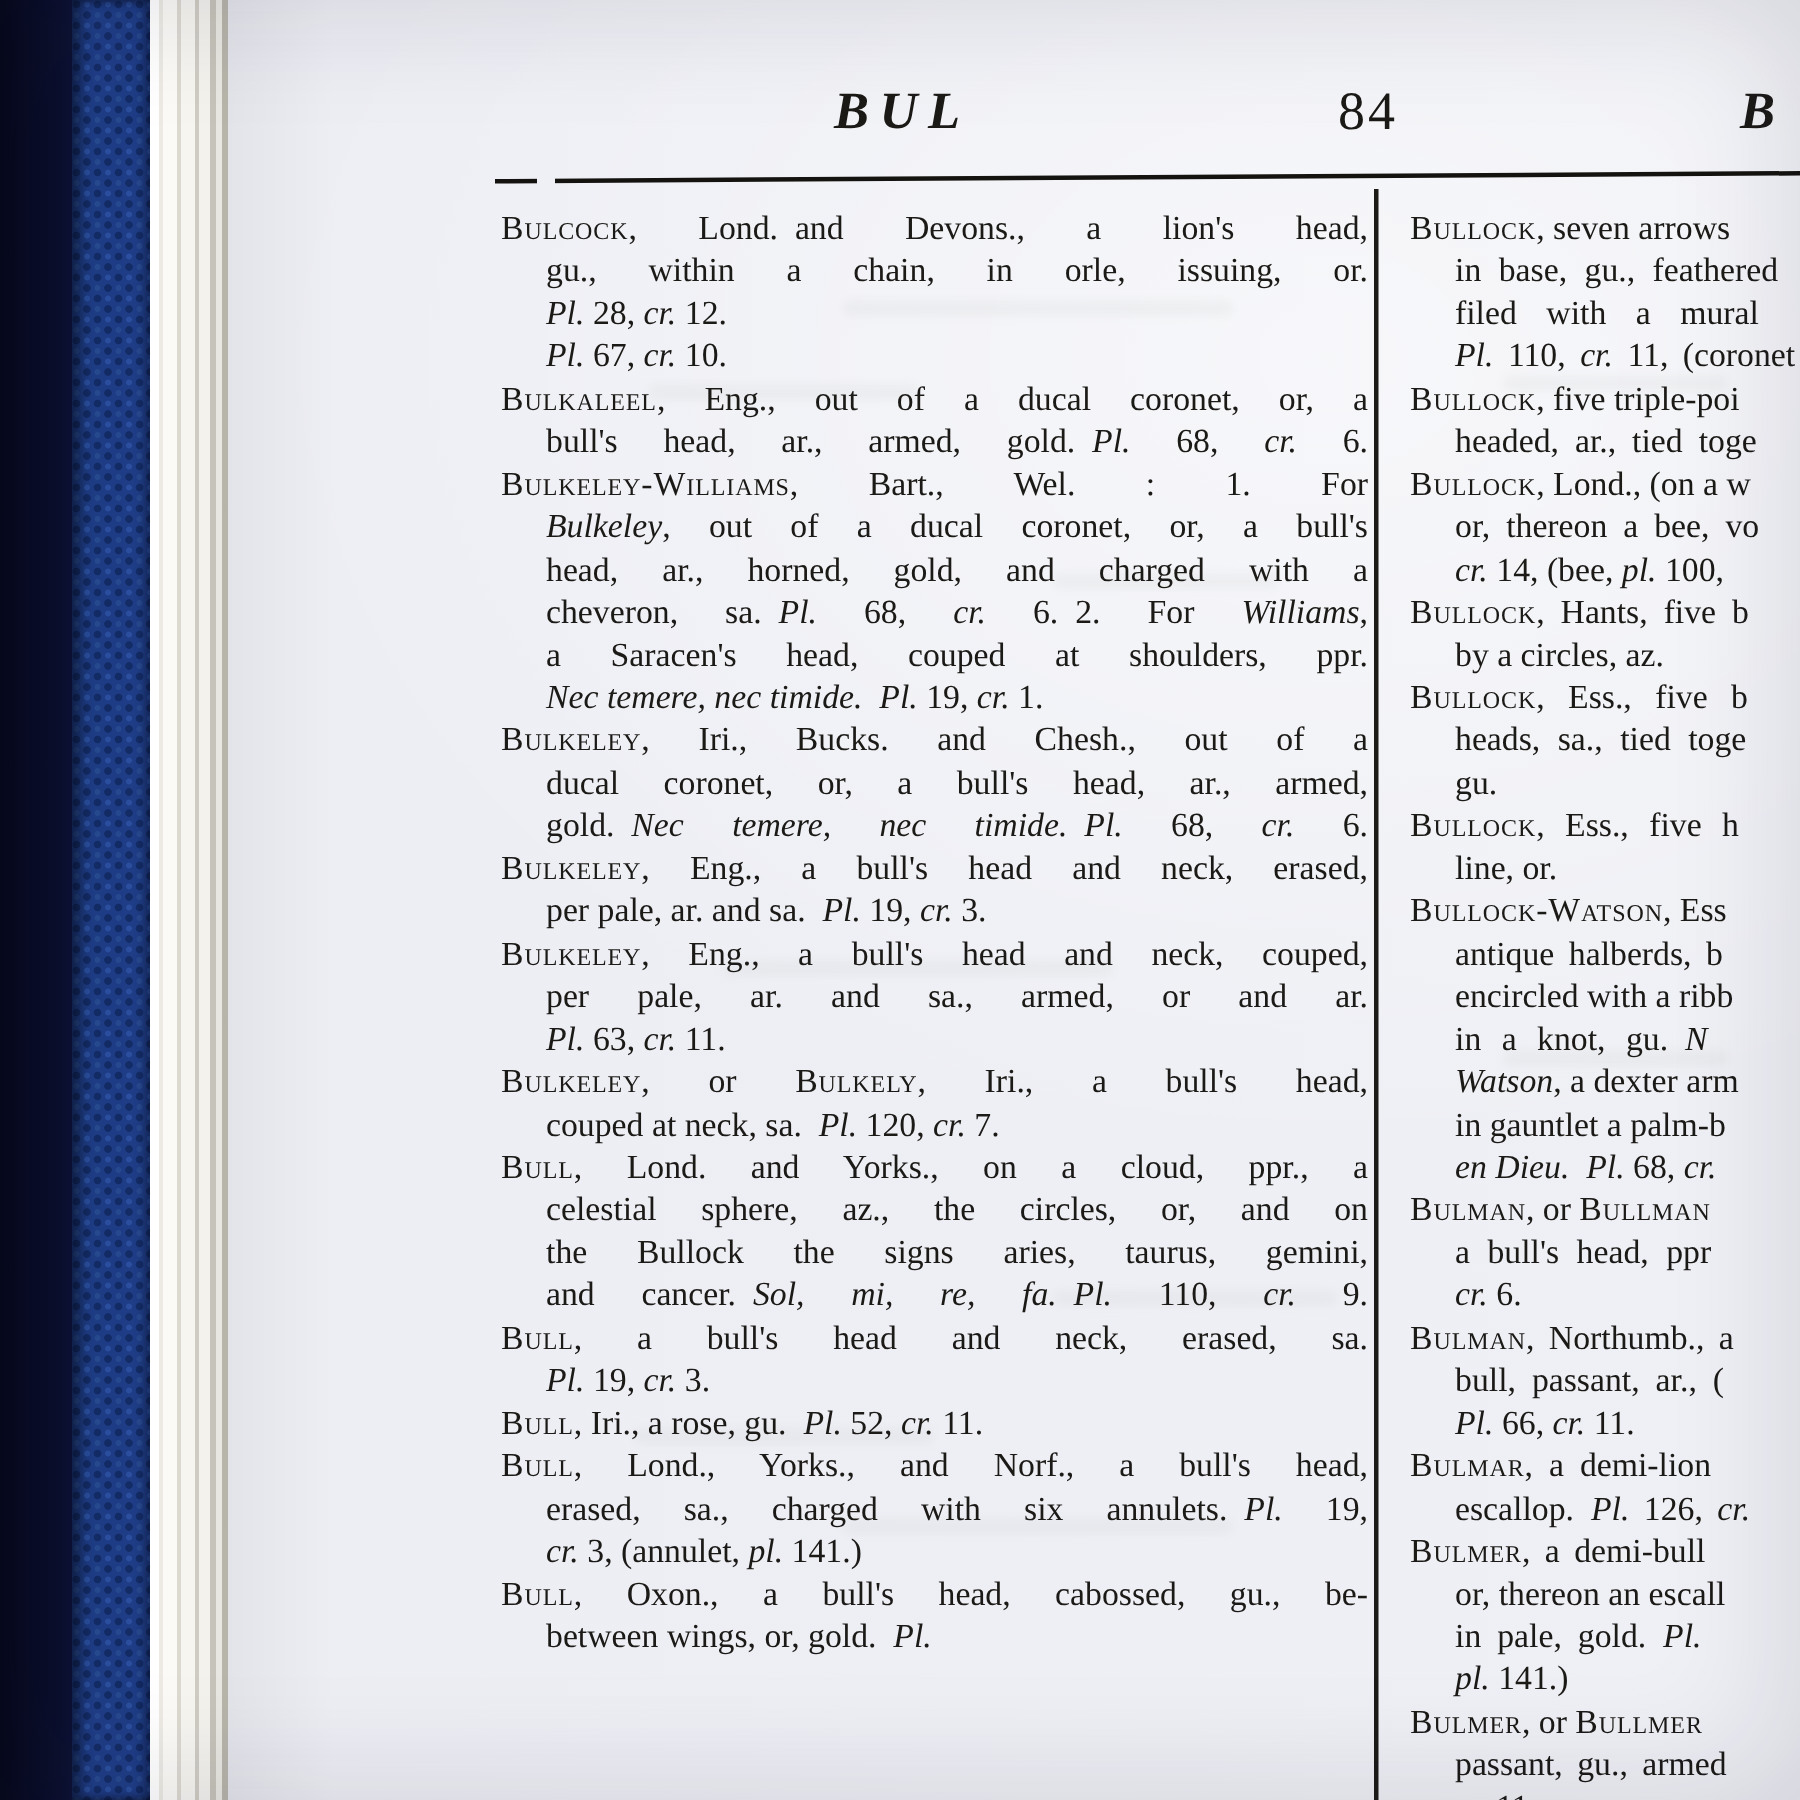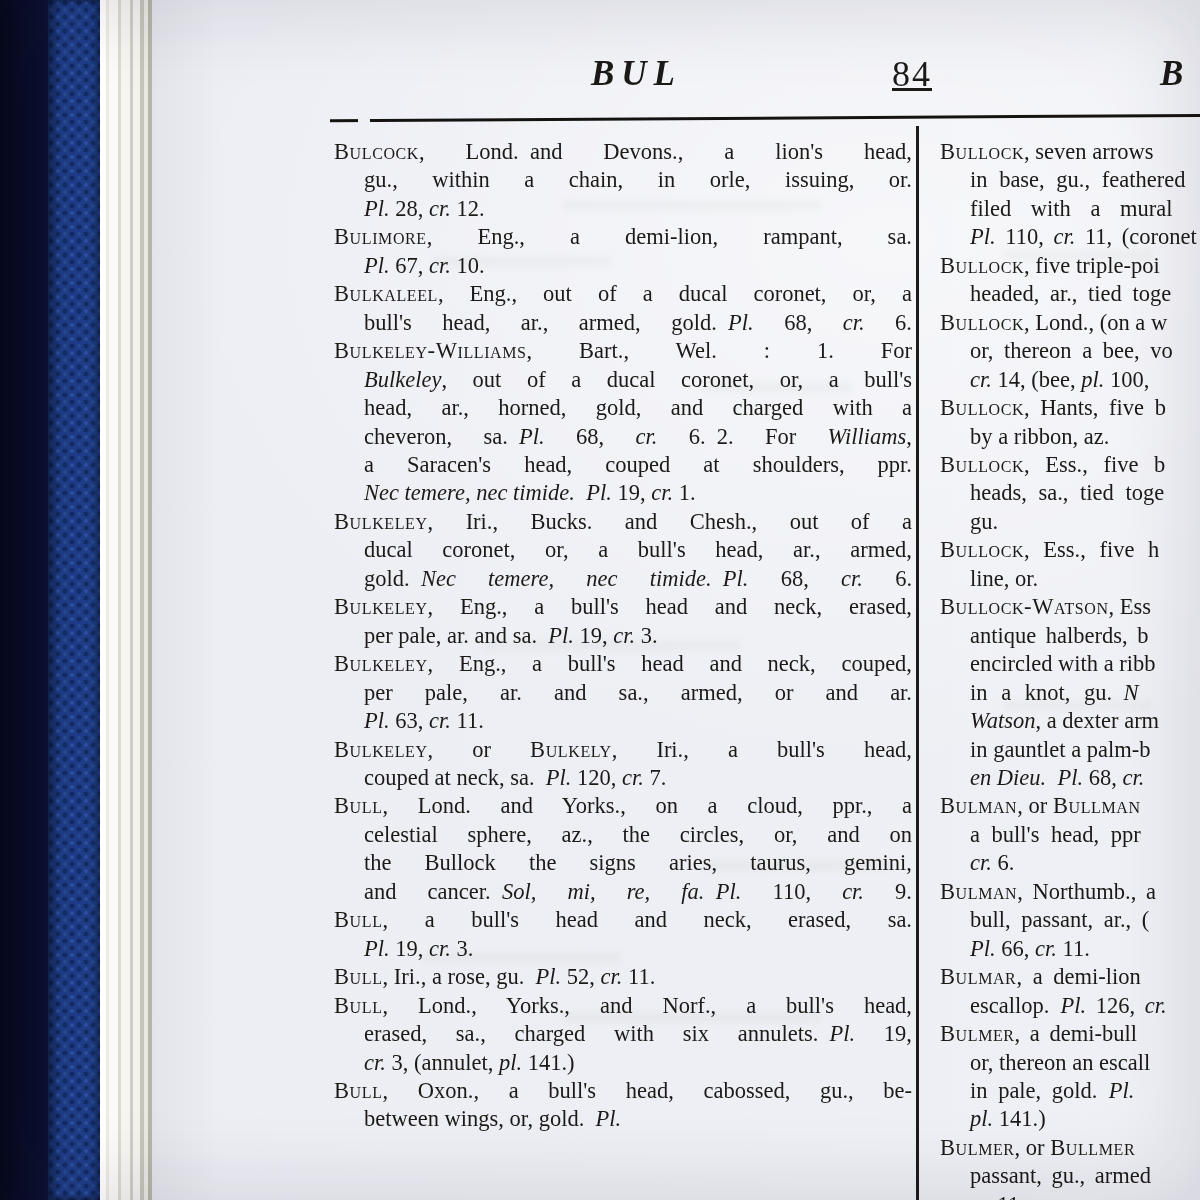--- a/index.html
+++ b/index.html
@@ -19,23 +19,23 @@
     background:linear-gradient(90deg,
       #ffffff 0px 6px,#eceae3 6px 9px,#fbfaf6 9px 18px,#dcd9d1 18px 21px,
       #f6f5f0 21px 30px,#cfccc4 30px 33px,#f3f2ed 33px 40px,#c6c3ba 40px 44px,
       #e9e7e1 44px 48px,#b7b4aa 48px 52px);}
   .page{position:absolute;left:152px;top:0;width:1048px;height:1200px;overflow:hidden;
     background:
       radial-gradient(1200px 900px at 70% 20%,rgba(255,255,255,.5),rgba(255,255,255,0) 60%),
       linear-gradient(90deg,#e3e4ea 0px,#edeef4 70px,#eff0f5 100%);
     color:#1c1a17;}
   .rh{position:absolute;top:52px;line-height:44px;}
-  .rh-left{left:390px;width:140px;text-align:right;font-style:italic;font-weight:700;
+  .rh-left{left:404px;width:140px;text-align:left;font-style:italic;font-weight:700;
     font-size:35px;letter-spacing:7px;}
-  .rh-num{left:718px;width:84px;text-align:center;font-size:36px;letter-spacing:2px;text-decoration:underline;}
+  .rh-num{left:718px;width:84px;text-align:center;font-size:36px;letter-spacing:2px;}
   .rh-right{left:1008px;width:60px;text-align:left;font-style:italic;font-weight:700;font-size:35px;}
   .head-rule{position:absolute;left:178px;top:114px;width:870px;height:3px;
     background:linear-gradient(90deg,#15130f 0 28px,rgba(0,0,0,0) 28px 40px,#15130f 40px 100%);
     transform:rotate(-0.35deg);transform-origin:right center;}
   .col-divider{position:absolute;left:764px;top:126px;width:3px;height:1074px;background:#1d1b18;}
   .col{position:absolute;top:138px;font-size:22.5px;line-height:28.45px;}
   .col-left{left:182px;width:578px;}
   .col-right{left:788px;width:262px;}
   .ln{white-space:nowrap;}
   .col-left .ln{white-space:normal;}
@@ -71,21 +71,20 @@
     <div class="rh rh-right">B</div>
     <div class="head-rule"></div>
 
     <div class="col col-left" id="left-col-root">
         <div class="entry">
           <div class="ln just"><span class="sc">Bulcock</span><span>, Lond. and Devons., a lion's head,</span></div>
           <div class="ln ind just"><span>gu., within a chain, in orle, issuing, or.</span></div>
           <div class="ln ind"><span class="i">Pl.</span><span> 28, </span><span class="i">cr.</span><span> 12.</span></div>
         </div>
         <div class="entry">
-          <div class="ln just"><span class="sc">Bulimore</span><span>, Eng., a demi-lion, rampant, sa.</span></div>
           <div class="ln ind"><span class="i">Pl.</span><span> 67, </span><span class="i">cr.</span><span> 10.</span></div>
         </div>
         <div class="entry">
           <div class="ln just"><span class="sc">Bulkaleel</span><span>, Eng., out of a ducal coronet, or, a</span></div>
           <div class="ln ind just"><span>bull's head, ar., armed, gold. </span><span class="i">Pl.</span><span> 68, </span><span class="i">cr.</span><span> 6.</span></div>
         </div>
         <div class="entry">
           <div class="ln just"><span class="sc">Bulkeley-Williams</span><span>, Bart., Wel. : 1. For</span></div>
           <div class="ln ind just"><span class="i">Bulkeley</span><span>, out of a ducal coronet, or, a bull's</span></div>
           <div class="ln ind just"><span>head, ar., horned, gold, and charged with a</span></div>
@@ -148,21 +147,21 @@
           <div class="ln"><span class="sc">Bullock</span><span>, five triple-poi</span></div>
           <div class="ln ind" style="word-spacing: 5px;"><span>headed, ar., tied toge</span></div>
         </div>
         <div class="entry">
           <div class="ln"><span class="sc">Bullock</span><span>, Lond., (on a w</span></div>
           <div class="ln ind" style="word-spacing: 5px;"><span>or, thereon a bee, vo</span></div>
           <div class="ln ind"><span class="i">cr.</span><span> 14, (bee, </span><span class="i">pl.</span><span> 100,</span></div>
         </div>
         <div class="entry">
           <div class="ln" style="word-spacing: 5px;"><span class="sc">Bullock</span><span>, Hants, five b</span></div>
-          <div class="ln ind"><span>by a ribbon, az.</span></div>
+          <div class="ln ind"><span>by a circles, az.</span></div>
         </div>
         <div class="entry">
           <div class="ln" style="word-spacing: 10px;"><span class="sc">Bullock</span><span>, Ess., five b</span></div>
           <div class="ln ind" style="word-spacing: 6px;"><span>heads, sa., tied toge</span></div>
           <div class="ln ind"><span>gu.</span></div>
         </div>
         <div class="entry">
           <div class="ln" style="word-spacing: 8px;"><span class="sc">Bullock</span><span>, Ess., five h</span></div>
           <div class="ln ind"><span>line, or.</span></div>
         </div>

